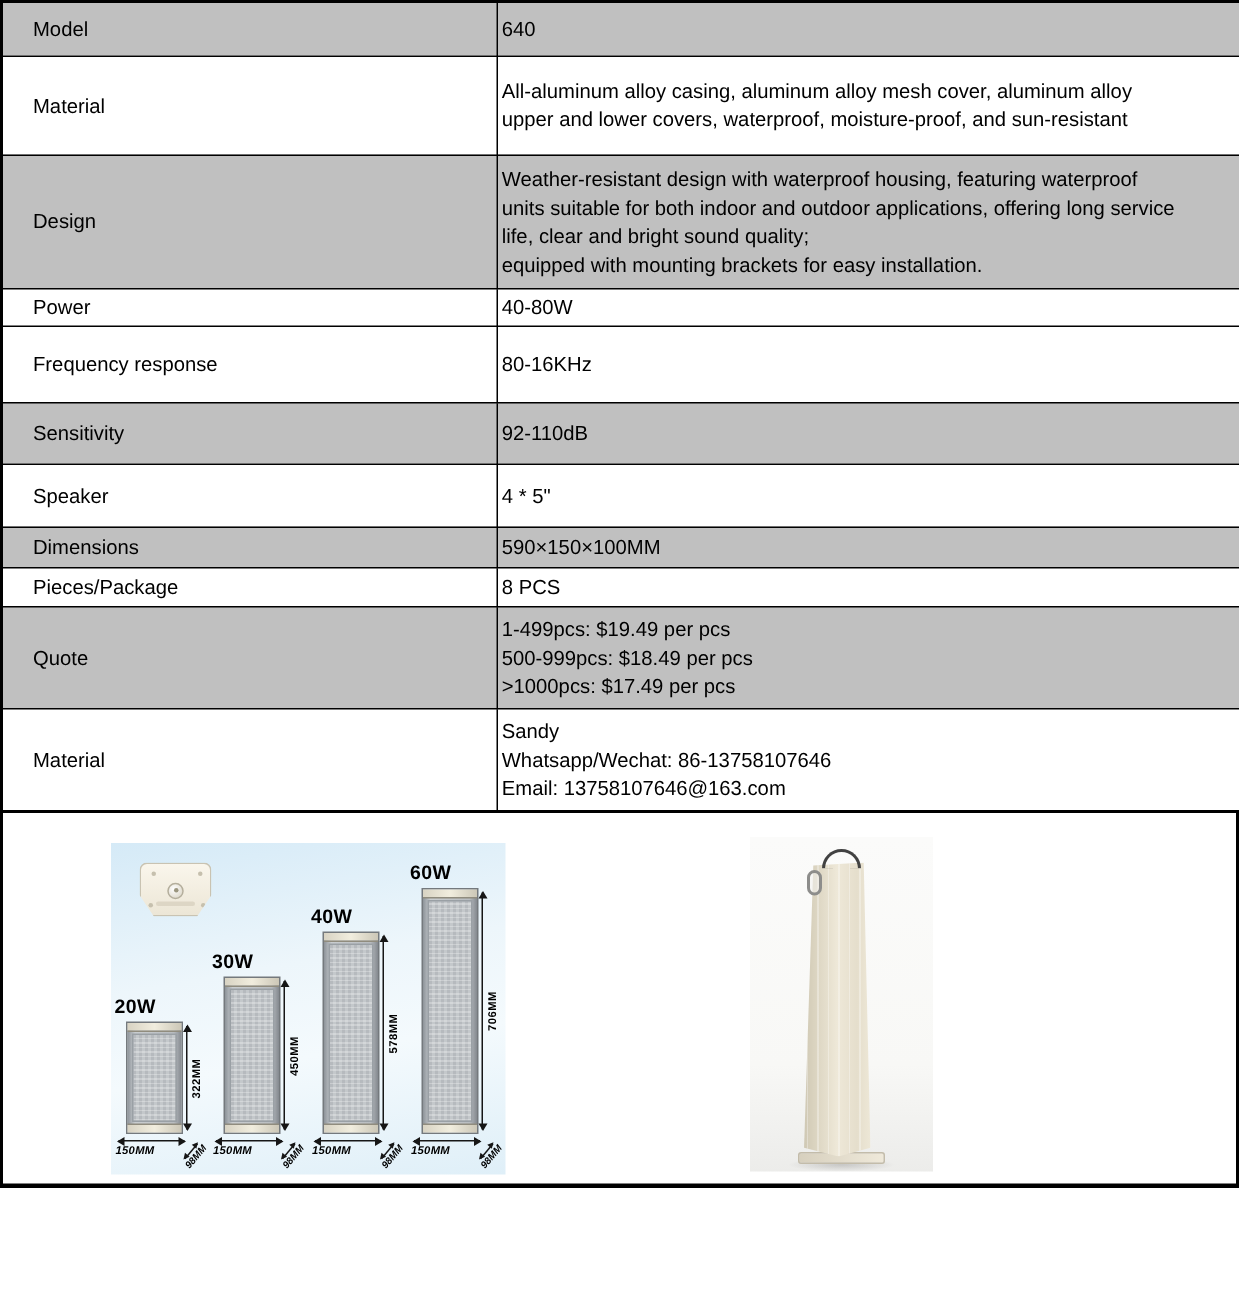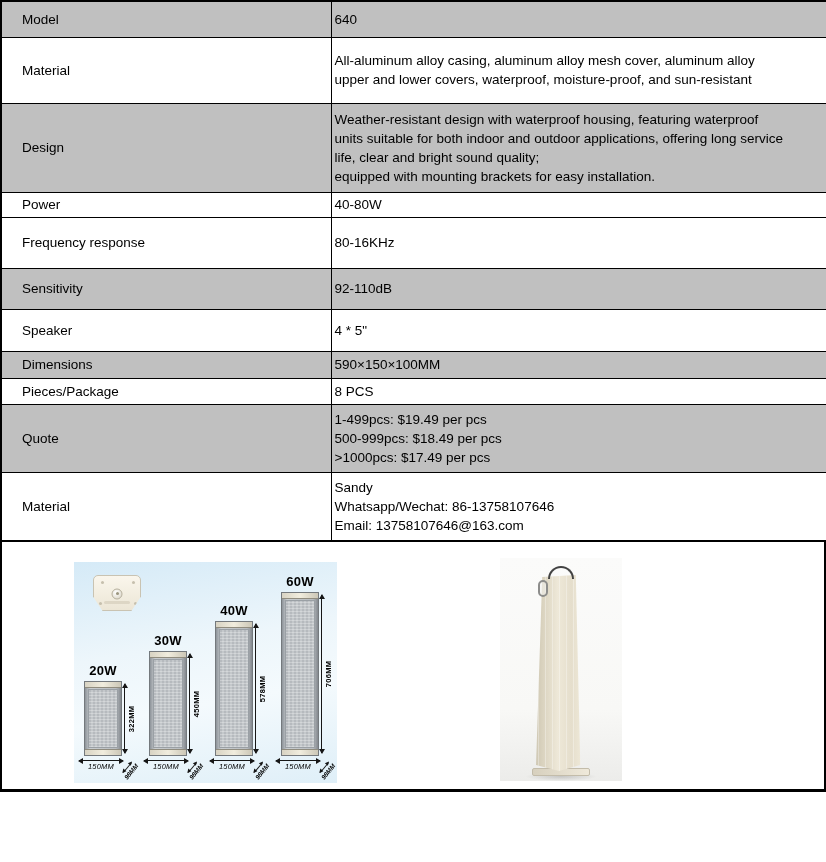--- a/index.html
+++ b/index.html
@@ -30,21 +30,21 @@
              border: 1px solid #b4ae9c; }
   .bracket .knob::after { content:""; position:absolute; left:50%; top:50%; width:3px; height:3px; border-radius:50%;
              background:#9b967f; transform: translate(-50%,-50%); }
   .bracket .slot { position: absolute; left: 22%; bottom: 6px; width: 56%; height: 3px;
              background: #ddd6c5; border-radius: 2px; }
   .bracket .dots { position: absolute; left: 7px; top: 5px; width: 3px; height: 3px; border-radius: 50%;
              background: #c6c0ae; box-shadow: 31px 0 0 #c6c0ae, -2px 21px 0 #c6c0ae, 33px 21px 0 #c6c0ae; }
 
   .fig { position: absolute; bottom: 27px; width: 38px; }
   .power { position: absolute; bottom: 100%; margin-bottom: 3px; left: -20%; width: 140%;
-           text-align: center; font-weight: bold; font-size: 13px; letter-spacing: .2px; }
+           text-align: left; font-weight: bold; font-size: 13px; letter-spacing: .2px; }
   .col3d { position: relative; width: 38px; border: 1px solid #74797d;
            background: linear-gradient(90deg, #8e949a 0%, #c9cdd0 14%, #b8bcc0 86%, #84898f 100%); }
   .col3d::before { content:""; position:absolute; left:0; right:0; top:0; height:5px;
            background: linear-gradient(90deg,#d8d3c3,#f1edde 50%,#ccc7b7); border-bottom:1px solid #908c7e; }
   .col3d::after { content:""; position:absolute; left:0; right:0; bottom:0; height:5px;
            background: linear-gradient(90deg,#d8d3c3,#f1edde 50%,#ccc7b7); border-top:1px solid #908c7e; }
   .grille { position: absolute; left: 3px; right: 3px; top: 7px; bottom: 7px; border: 1px solid #9aa0a5;
            background:
              repeating-linear-gradient(0deg, rgba(255,255,255,.28) 0 1px, rgba(0,0,0,0) 1px 3px),
              repeating-linear-gradient(90deg, #b6babe 0 2px, #c4c8cb 2px 4px); }
@@ -56,22 +56,22 @@
   .vline::after { content:""; position:absolute; bottom:-1px; left:-2.5px;
            border-left:3px solid transparent; border-right:3px solid transparent; border-top:5px solid #161616; }
   .vtext { position: absolute; left: 56%; top: 50%; transform: translate(-50%,-50%) rotate(-90deg);
            font-size: 7.5px; font-weight: bold; white-space: nowrap; letter-spacing: .3px; }
 
   .wline { position: absolute; top: calc(100% + 5px); left: -6px; right: -2px; height: 1px; background: #161616; }
   .wline::before { content:""; position:absolute; left:-1px; top:-2.5px;
            border-top:3px solid transparent; border-bottom:3px solid transparent; border-right:5px solid #161616; }
   .wline::after { content:""; position:absolute; right:-1px; top:-2.5px;
            border-top:3px solid transparent; border-bottom:3px solid transparent; border-left:5px solid #161616; }
-  .wtext { position: absolute; top: calc(100% + 7px); left: -8px; right: -4px; text-align: center;
-           font-size: 7.5px; font-weight: normal; font-style: italic; letter-spacing: .2px; }
+  .wtext { position: absolute; top: calc(100% + 7px); left: -8px; right: -4px; 
+           font-size: 7.5px; font-weight: bold; font-style: italic; letter-spacing: .2px; }
 
   .dline { position: absolute; top: calc(100% + 12px); right: -13px; width: 13px; height: 1px;
            background: #161616; transform: rotate(-50deg); }
   .dline::before { content:""; position:absolute; left:-1px; top:-2px;
            border-top:2.5px solid transparent; border-bottom:2.5px solid transparent; border-right:4px solid #161616; }
   .dline::after { content:""; position:absolute; right:-1px; top:-2px;
            border-top:2.5px solid transparent; border-bottom:2.5px solid transparent; border-left:4px solid #161616; }
   .dtext { position: absolute; top: calc(100% + 13px); right: -19px; transform: rotate(-50deg);
            font-size: 6.5px; font-weight: bold; font-style: italic; white-space: nowrap; }
 

